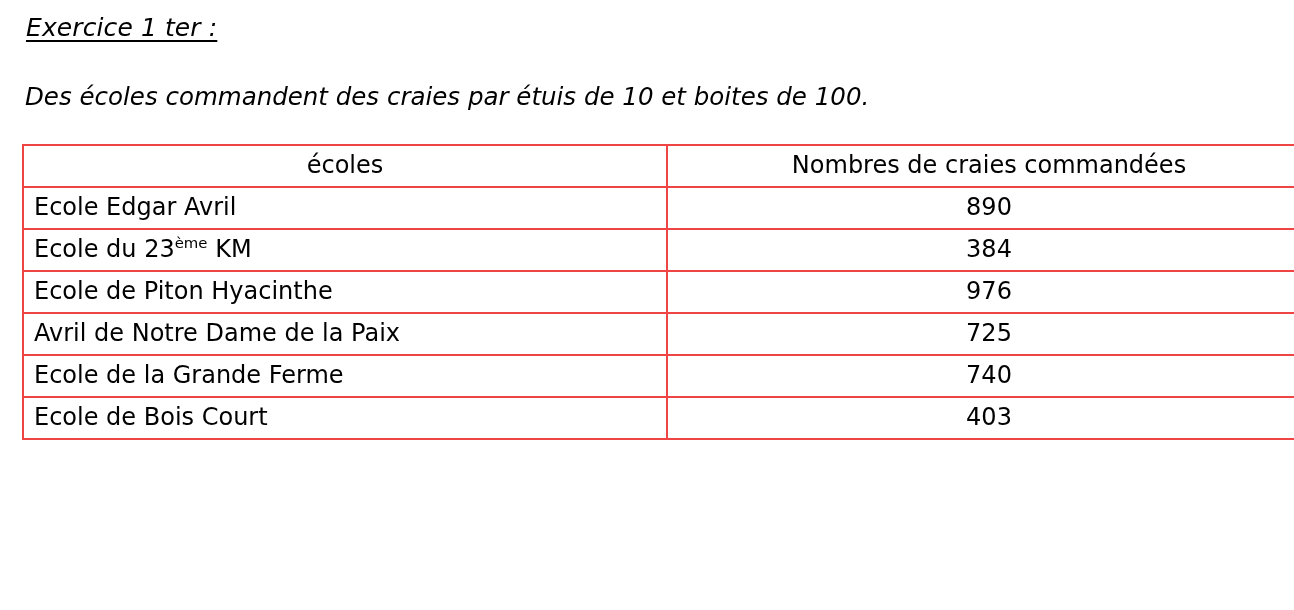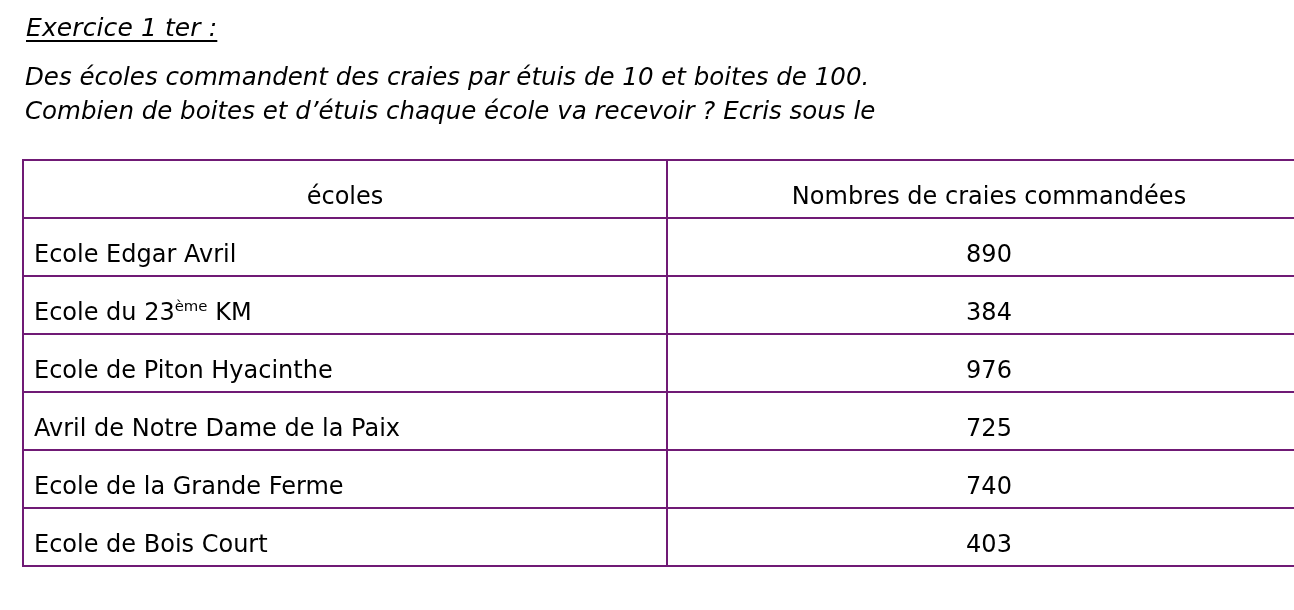--- a/index.html
+++ b/index.html
@@ -26,43 +26,43 @@
     font-size: 25px;
     line-height: 1.1;
     text-decoration: underline;
     text-underline-offset: 4px;
     margin: 0 0 0 4px;
     font-weight: normal;
     letter-spacing: 0.1px;
     font-style: italic;
   }
   .statement {
-    margin-top: 18px;
+    margin-top: 38px;
     margin-left: 3px;
     font-style: italic;
     font-size: 24.5px;
     line-height: 1.42;
     max-width: 1258px;
   }
   .statement p {
     margin: 0;
   }
   table.data-table {
     margin-top: 30px;
     margin-left: 0px;
     border-collapse: collapse;
     width: 1262px;
     table-layout: fixed;
   }
   table.data-table td {
-    border: 2px solid #701a75;
+    border: 2px solid #ef4444;
     font-size: 24px;
     line-height: 1.05;
     height: 33px;
-    padding: 19px 6px 4px 6px;
+    padding: 3px 6px 4px 6px;
     vertical-align: middle;
   }
   table.data-table td.col-school {
     width: 630px;
     text-align: left;
     padding-left: 10px;
   }
   table.data-table td.col-count {
     width: 630px;
     text-align: center;
@@ -82,21 +82,20 @@
 </style>
 </head>
 <body>
 
 <div class="page">
 
   <div class="exercise-title">Exercice 1 ter :</div>
 
   <div class="statement">
     <p>Des écoles commandent des craies par étuis de 10 et boites de 100.</p>
-    <p>Combien de boites et d’étuis chaque école va recevoir ? Ecris sous le</p>
   </div>
 
   <table class="data-table">
     <tbody>
       <tr class="header-row">
         <td class="col-school">écoles</td>
         <td class="col-count">Nombres de craies commandées</td>
       </tr>
       <tr>
         <td class="col-school">Ecole Edgar Avril</td>

